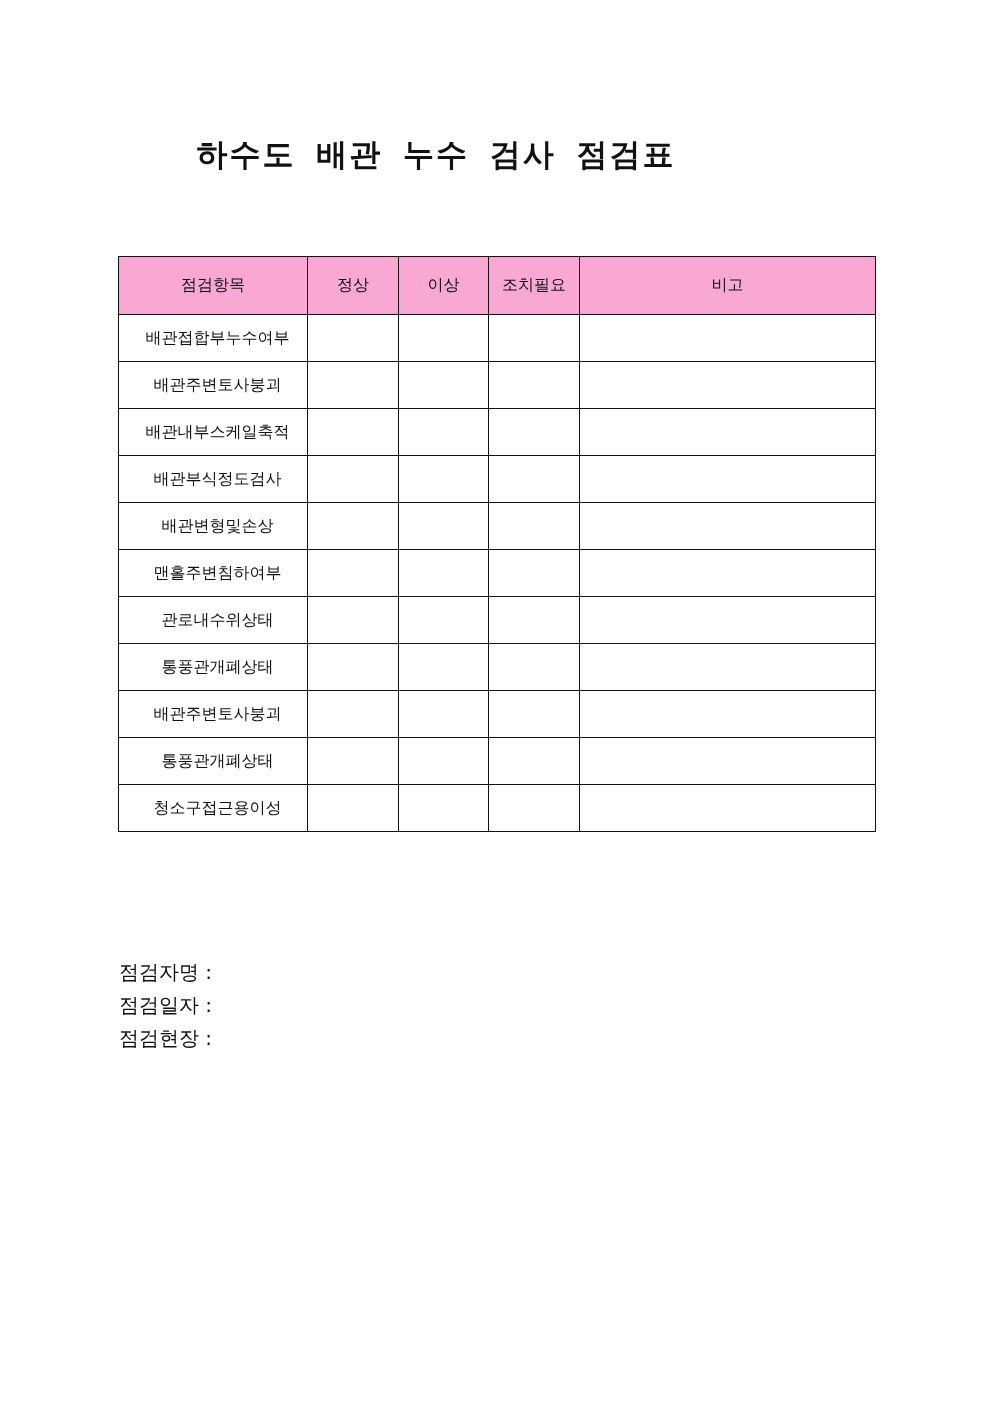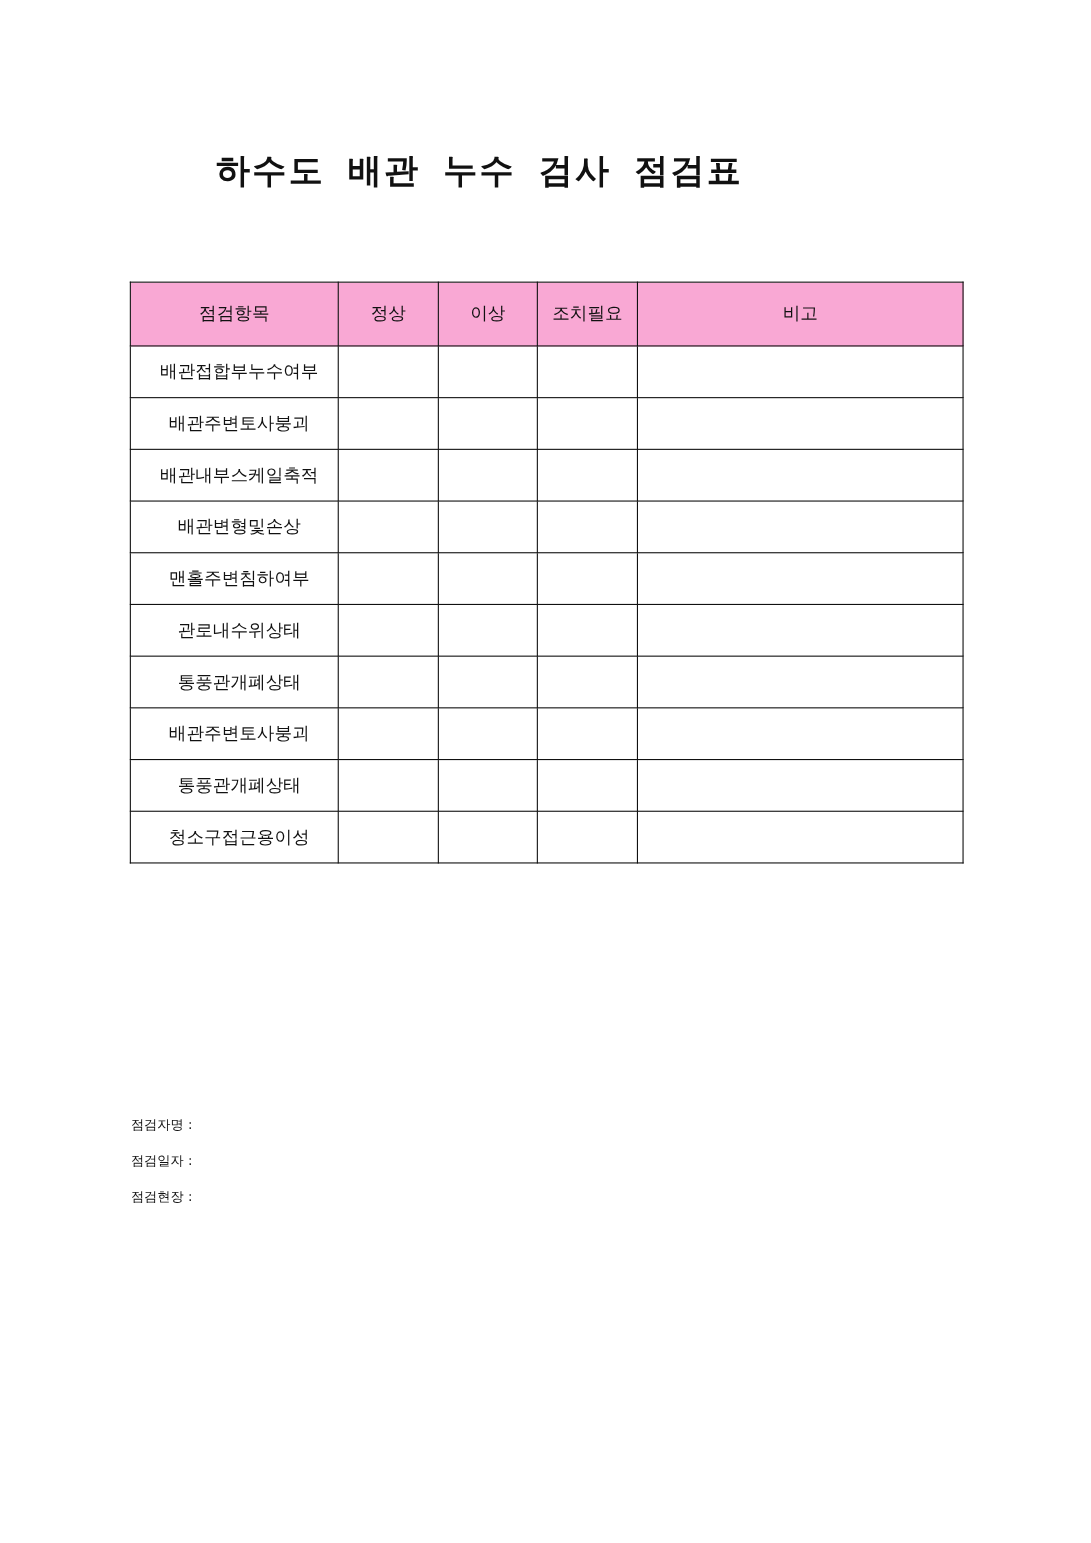--- a/index.html
+++ b/index.html
@@ -3,21 +3,21 @@
   <meta charset="utf-8">
   <style>
     html, body { margin: 0; padding: 0; background: #ffffff; }
     body { width: 992px; height: 1403px; position: relative; font-family: "DejaVu Sans", "Liberation Sans", sans-serif; color: #111; }
     .title { position: absolute; left: 0; top: 134px; width: 800px; text-align: center; font-size: 31px; font-weight: bold; letter-spacing: 2px; word-spacing: 8px; padding-left: 36px; }
     table.checklist { position: absolute; left: 118px; top: 256px; border-collapse: collapse; table-layout: fixed; width: 757px; }
     table.checklist th, table.checklist td { border: 1.5px solid #111; padding: 0; }
     table.checklist th { background: #f9a8d4; height: 57px; font-weight: normal; font-size: 16px; text-align: center; }
     table.checklist td { height: 46px; font-size: 16px; }
     td.item { padding-left: 9px !important; text-align: center; }
-    .footer { position: absolute; left: 119px; top: 1006px; font-size: 12px; line-height: 33px; }
+    .footer { position: absolute; left: 119px; top: 956px; font-size: 20px; line-height: 33px; }
     .footer div { white-space: pre; }
   </style>
 </head>
 <body>
 
 <div class="title">하수도 배관 누수 검사 점검표</div>
 
 <table class="checklist">
   <colgroup>
     <col style="width:189px">
@@ -45,20 +45,27 @@
     </tr>
     <tr>
       <td class="item">배관주변토사붕괴</td>
       <td></td>
       <td></td>
       <td></td>
       <td></td>
     </tr>
     <tr>
       <td class="item">배관내부스케일축적</td>
+      <td></td>
+      <td></td>
+      <td></td>
+      <td></td>
+    </tr>
+    <tr>
+      <td class="item">배관부식정도검사</td>
       <td></td>
       <td></td>
       <td></td>
       <td></td>
     </tr>
     <tr>
       <td class="item">배관변형및손상</td>
       <td></td>
       <td></td>
       <td></td>

